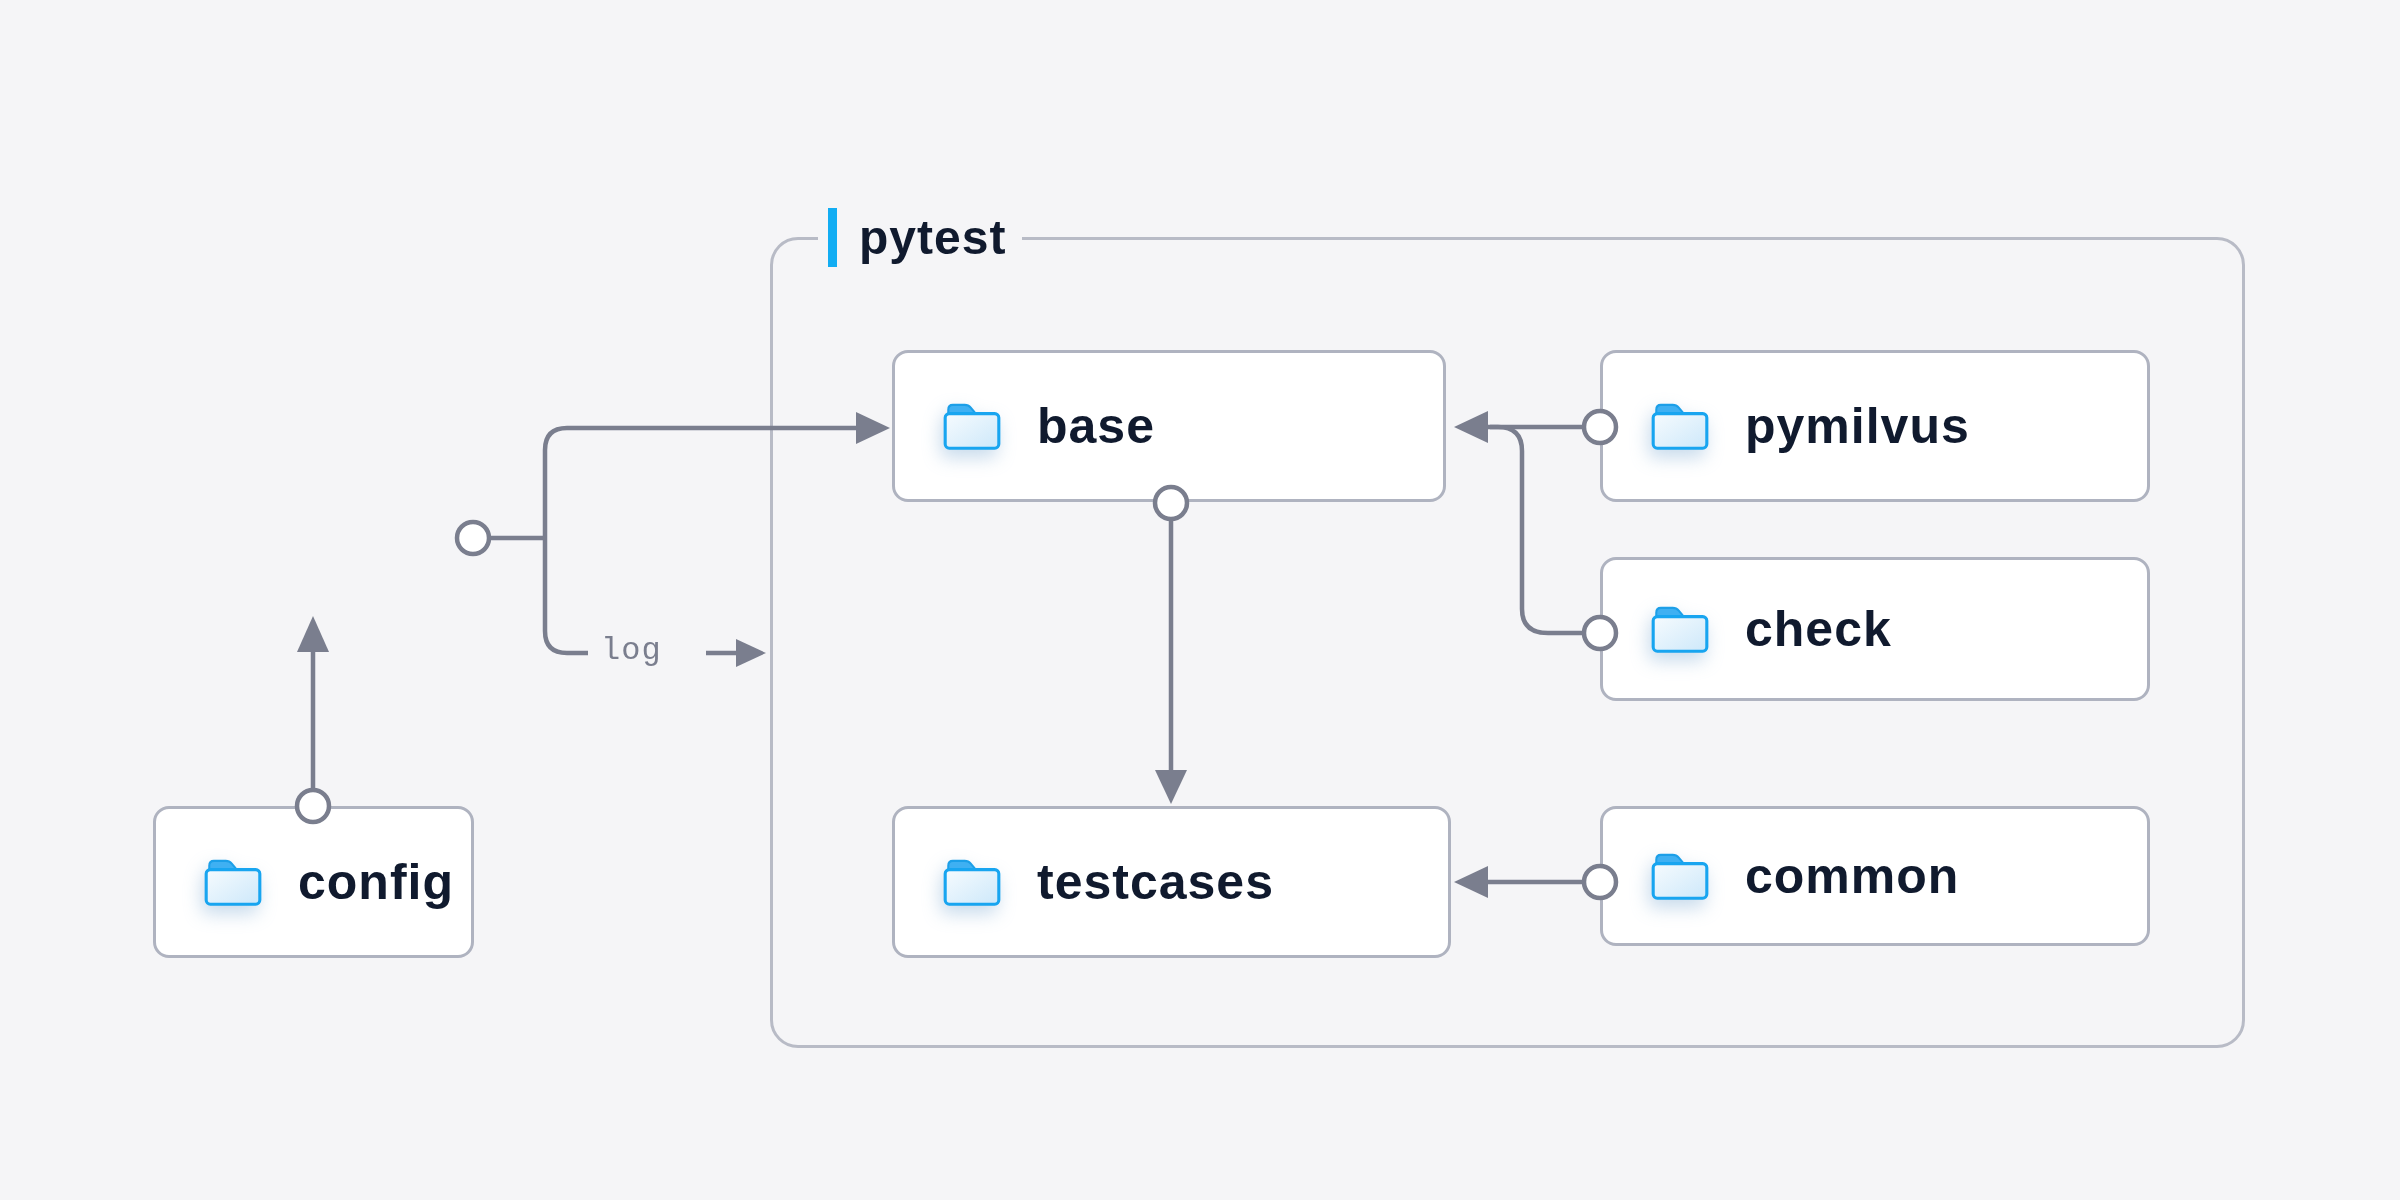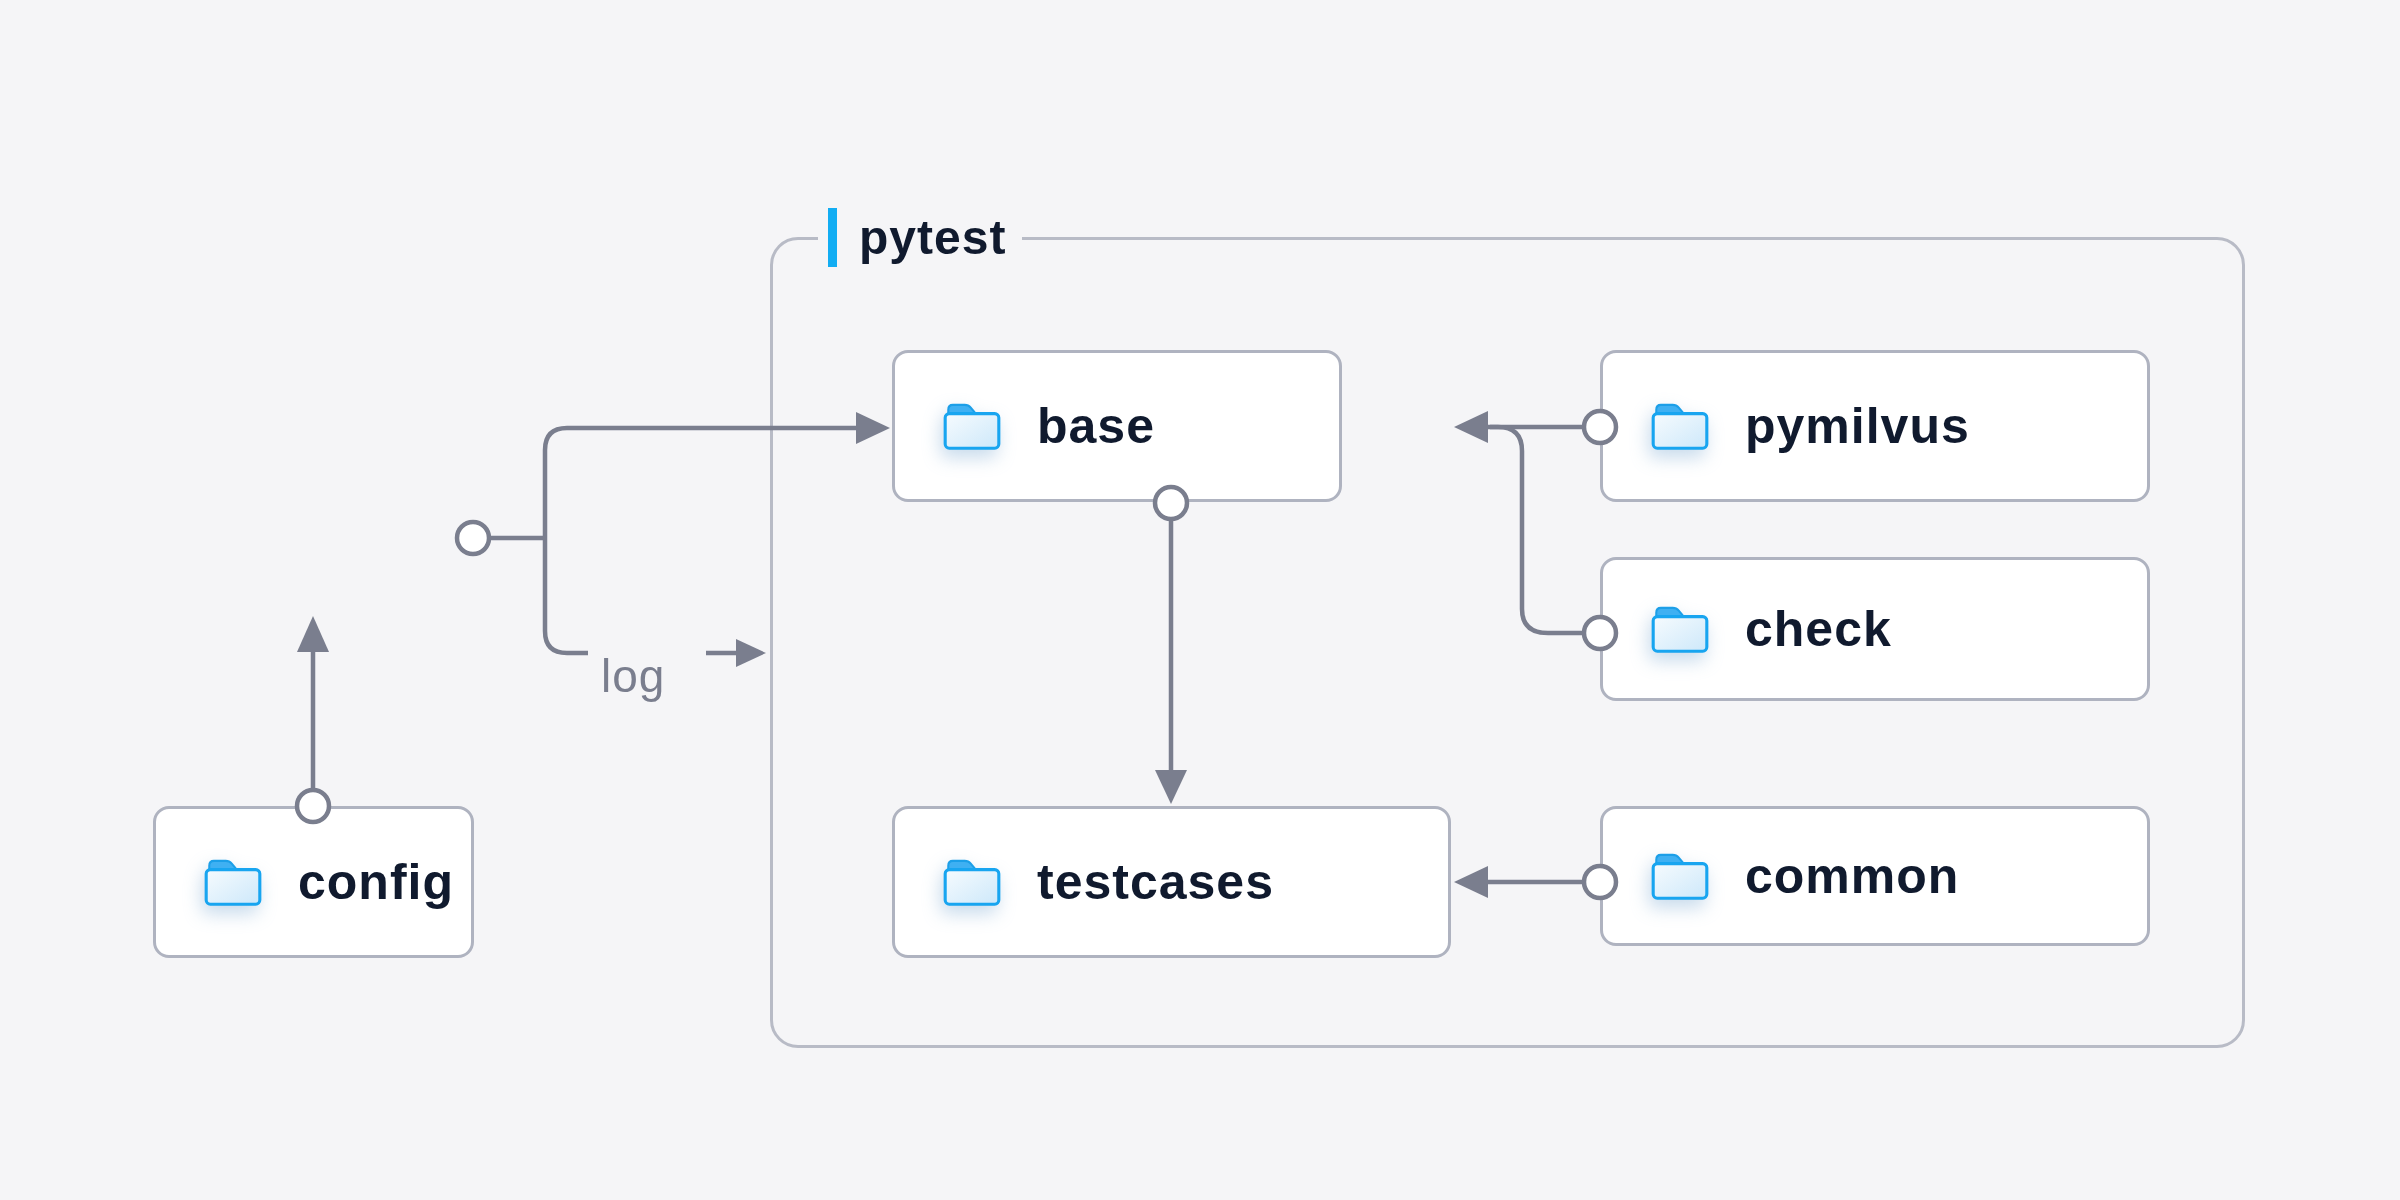--- a/index.html
+++ b/index.html
@@ -52,44 +52,45 @@
     border: 3px solid #AFB3C0;
     border-radius: 16px;
     display: flex;
     align-items: center;
     gap: 32px;
     padding-left: 44px;
     z-index: 1;
   }
   .n-utils     { left: 153px;  top: 443px; width: 321px; height: 150px; }
   .n-config    { left: 153px;  top: 786px; width: 321px; height: 152px; }
-  .n-base      { left: 892px;  top: 330px; width: 450px; height: 152px; }
+  .n-base      { left: 892px;  top: 330px; width: 554px; height: 152px; }
   .n-testcases { left: 892px;  top: 786px; width: 559px; height: 152px; }
   .n-pymilvus  { left: 1600px; top: 330px; width: 550px; height: 152px; }
   .n-check     { left: 1600px; top: 537px; width: 550px; height: 144px; }
   .n-common    { left: 1600px; top: 786px; width: 550px; height: 140px; }
   .node-label {
     font-size: 50px;
     font-weight: 600;
     color: #101A2E;
     letter-spacing: 1px;
   }
   .folder {
     width: 66px; height: 56px;
     flex: 0 0 auto;
     filter: drop-shadow(-3px 8px 9px rgba(110, 160, 205, 0.38));
   }
   .log-label {
     position: absolute;
-    left: 601px; top: 629px;
-    font-size: 46px;
+    left: 601px; top: 612px;
+    font-size: 32px;
     font-weight: 500;
     color: #7A7E8E;
     letter-spacing: 1px;
     z-index: 3;
+    font-family: Liberation Mono, monospace;
   }
   .edges {
     position: absolute;
     left: 0; top: 0;
     z-index: 2;
     pointer-events: none;
   }
   .defs-holder { position: absolute; width: 0; height: 0; }
 </style>
 </head>

